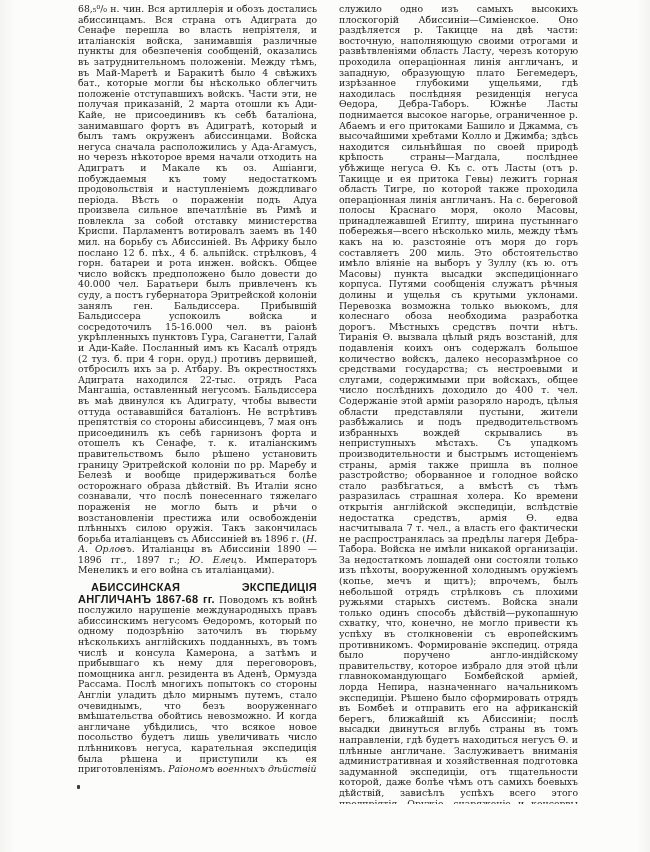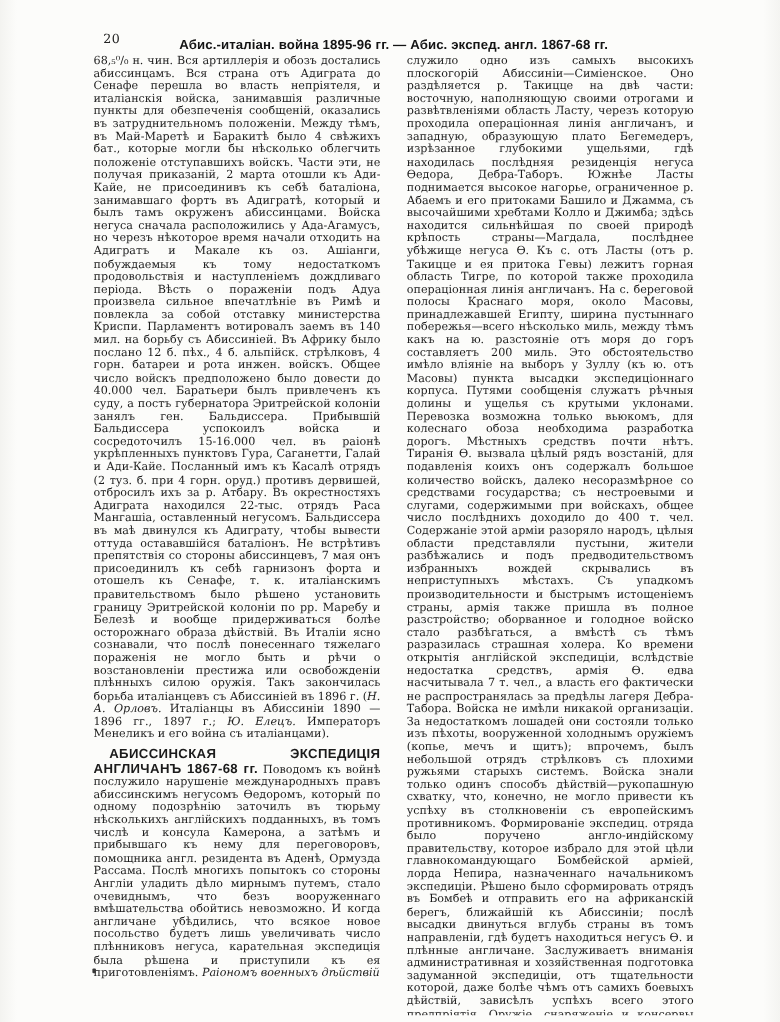--- a/index.html
+++ b/index.html
@@ -49,24 +49,20 @@
   }
   .speck {
     position: absolute; left: 77px; top: 781px;
     width: 3px; height: 4px; background: #3a3a3a; border-radius: 1px;
   }
 </style>
 </head>
 <body>
 
 <div class="page">
-  <div class="running-head">
-    <span class="pageno">20</span>
-    <span class="run-title">Абис.-италіан. война 1895-96 гг. — Абис. экспед. англ. 1867-68 гг.</span>
-  </div>
   <div class="cols">
     <div class="col">
         <p class="para"><span class="run-n">68,₅⁰/₀ н. чин. Вся артиллерія и обозъ достались абиссинцамъ. Вся страна отъ Адиграта до Сенафе перешла во власть непріятеля, и италіанскія войска, занимавшія различные пункты для обезпеченія сообщеній, оказались въ затруднительномъ положеніи. Между тѣмъ, въ Май-Маретѣ и Баракитѣ было 4 свѣжихъ бат., которые могли бы нѣсколько облегчить положеніе отступавшихъ войскъ. Части эти, не получая приказаній, 2 марта отошли къ Ади-Кайе, не присоединивъ къ себѣ баталіона, занимавшаго фортъ въ Адигратѣ, который и былъ тамъ окруженъ абиссинцами. Войска негуса сначала расположились у Ада-Агамусъ, но черезъ нѣкоторое время начали отходить на Адигратъ и Макале къ оз. Ашіанги, побуждаемыя къ тому недостаткомъ продовольствія и наступленіемъ дождливаго періода. Вѣсть о пораженіи подъ Адуа произвела сильное впечатлѣніе въ Римѣ и повлекла за собой отставку министерства Криспи. Парламентъ вотировалъ заемъ въ 140 мил. на борьбу съ Абиссиніей. Въ Африку было послано 12 б. пѣх., 4 б. альпійск. стрѣлковъ, 4 горн. батареи и рота инжен. войскъ. Общее число войскъ предположено было довести до 40.000 чел. Баратьери былъ привлеченъ къ суду, а постъ губернатора Эритрейской колоніи занялъ ген. Бальдиссера. Прибывшій Бальдиссера успокоилъ войска и сосредоточилъ 15-16.000 чел. въ раіонѣ укрѣпленныхъ пунктовъ Гура, Саганетти, Галай и Ади-Кайе. Посланный имъ къ Касалѣ отрядъ (2 туз. б. при 4 горн. оруд.) противъ дервишей, отбросилъ ихъ за р. Атбару. Въ окрестностяхъ Адиграта находился 22-тыс. отрядъ Раса Мангашіа, оставленный негусомъ. Бальдиссера въ маѣ двинулся къ Адиграту, чтобы вывести оттуда остававшійся баталіонъ. Не встрѣтивъ препятствія со стороны абиссинцевъ, 7 мая онъ присоединилъ къ себѣ гарнизонъ форта и отошелъ къ Сенафе, т. к. италіанскимъ правительствомъ было рѣшено установить границу Эритрейской колоніи по рр. Маребу и Белезѣ и вообще придерживаться болѣе осторожнаго образа дѣйствій. Въ Италіи ясно сознавали, что послѣ понесеннаго тяжелаго пораженія не могло быть и рѣчи о возстановленіи престижа или освобожденіи плѣнныхъ силою оружія. Такъ закончилась борьба италіанцевъ съ Абиссиніей въ 1896 г. (</span><span class="run-i">Н. А. Орловъ.</span><span class="run-n"> Италіанцы въ Абиссиніи 1890 — 1896 гг., 1897 г.; </span><span class="run-i">Ю. Елецъ.</span><span class="run-n"> Императоръ Менеликъ и его война съ италіанцами).</span></p>
         <p class="para indent" style="margin-top: 6px;"><span class="run-h">АБИССИНСКАЯ ЭКСПЕДИЦІЯ АНГЛИЧАНЪ 1867-68 гг.</span><span class="run-n"> Поводомъ къ войнѣ послужило нарушеніе международныхъ правъ абиссинскимъ негусомъ Ѳедоромъ, который по одному подозрѣнію заточилъ въ тюрьму нѣсколькихъ англійскихъ подданныхъ, въ томъ числѣ и консула Камерона, а затѣмъ и прибывшаго къ нему для переговоровъ, помощника англ. резидента въ Аденѣ, Ормузда Рассама. Послѣ многихъ попытокъ со стороны Англіи уладить дѣло мирнымъ путемъ, стало очевиднымъ, что безъ вооруженнаго вмѣшательства обойтись невозможно. И когда англичане убѣдились, что всякое новое посольство будетъ лишь увеличивать число плѣнниковъ негуса, карательная экспедиція была рѣшена и приступили къ ея приготовленіямъ. </span><span class="run-i">Раіономъ военныхъ дѣйствій</span></p>
       </div>
     <div class="col">
         <p class="para"><span class="run-n">служило одно изъ самыхъ высокихъ плоскогорій Абиссиніи—Симіенское. Оно раздѣляется р. Такицце на двѣ части: восточную, наполняющую своими отрогами и развѣтвленіями область Ласту, черезъ которую проходила операціонная линія англичанъ, и западную, образующую плато Бегемедеръ, изрѣзанное глубокими ущельями, гдѣ находилась послѣдняя резиденція негуса Ѳедора, Дебра-Таборъ. Южнѣе Ласты поднимается высокое нагорье, ограниченное р. Абаемъ и его притоками Башило и Джамма, съ высочайшими хребтами Колло и Джимба; здѣсь находится сильнѣйшая по своей природѣ крѣпость страны—Магдала, послѣднее убѣжище негуса Ѳ. Къ с. отъ Ласты (отъ р. Такицце и ея притока Гевы) лежитъ горная область Тигре, по которой также проходила операціонная линія англичанъ. На с. береговой полосы Краснаго моря, около Масовы, принадлежавшей Египту, ширина пустыннаго побережья—всего нѣсколько миль, между тѣмъ какъ на ю. разстояніе отъ моря до горъ составляетъ 200 миль. Это обстоятельство имѣло вліяніе на выборъ у Зуллу (къ ю. отъ Масовы) пункта высадки экспедиціоннаго корпуса. Путями сообщенія служатъ рѣчныя долины и ущелья съ крутыми уклонами. Перевозка возможна только вьюкомъ, для колеснаго обоза необходима разработка дорогъ. Мѣстныхъ средствъ почти нѣтъ. Тиранія Ѳ. вызвала цѣлый рядъ возстаній, для подавленія коихъ онъ содержалъ большое количество войскъ, далеко несоразмѣрное со средствами государства; съ нестроевыми и слугами, содержимыми при войскахъ, общее число послѣднихъ доходило до 400 т. чел. Содержаніе этой арміи разоряло народъ, цѣлыя области представляли пустыни, жители разбѣжались и подъ предводительствомъ избранныхъ вождей скрывались въ неприступныхъ мѣстахъ. Съ упадкомъ производительности и быстрымъ истощеніемъ страны, армія также пришла въ полное разстройство; оборванное и голодное войско стало разбѣгаться, а вмѣстѣ съ тѣмъ разразилась страшная холера. Ко времени открытія англійской экспедиціи, вслѣдствіе недостатка средствъ, армія Ѳ. едва насчитывала 7 т. чел., а власть его фактически не распространялась за предѣлы лагеря Дебра-Табора. Войска не имѣли никакой организаціи. За недостаткомъ лошадей они состояли только изъ пѣхоты, вооруженной холоднымъ оружіемъ (копье, мечъ и щитъ); впрочемъ, былъ небольшой отрядъ стрѣлковъ съ плохими ружьями старыхъ системъ. Войска знали только одинъ способъ дѣйствій—рукопашную схватку, что, конечно, не могло привести къ успѣху въ столкновеніи съ европейскимъ противникомъ. Формированіе экспедиц. отряда было поручено англо-индійскому правительству, которое избрало для этой цѣли главнокомандующаго Бомбейской арміей, лорда Непира, назначеннаго начальникомъ экспедиціи. Рѣшено было сформировать отрядъ въ Бомбеѣ и отправить его на африканскій берегъ, ближайшій къ Абиссиніи; послѣ высадки двинуться вглубь страны въ томъ направленіи, гдѣ будетъ находиться негусъ Ѳ. и плѣнные англичане. Заслуживаетъ вниманія административная и хозяйственная подготовка задуманной экспедиціи, отъ тщательности которой, даже болѣе чѣмъ отъ самихъ боевыхъ дѣйствій, зависѣлъ успѣхъ всего этого предпріятія. Оружіе, снаряженіе и консервы для</span></p>
       </div>
   </div>
   <div class="speck"></div>

